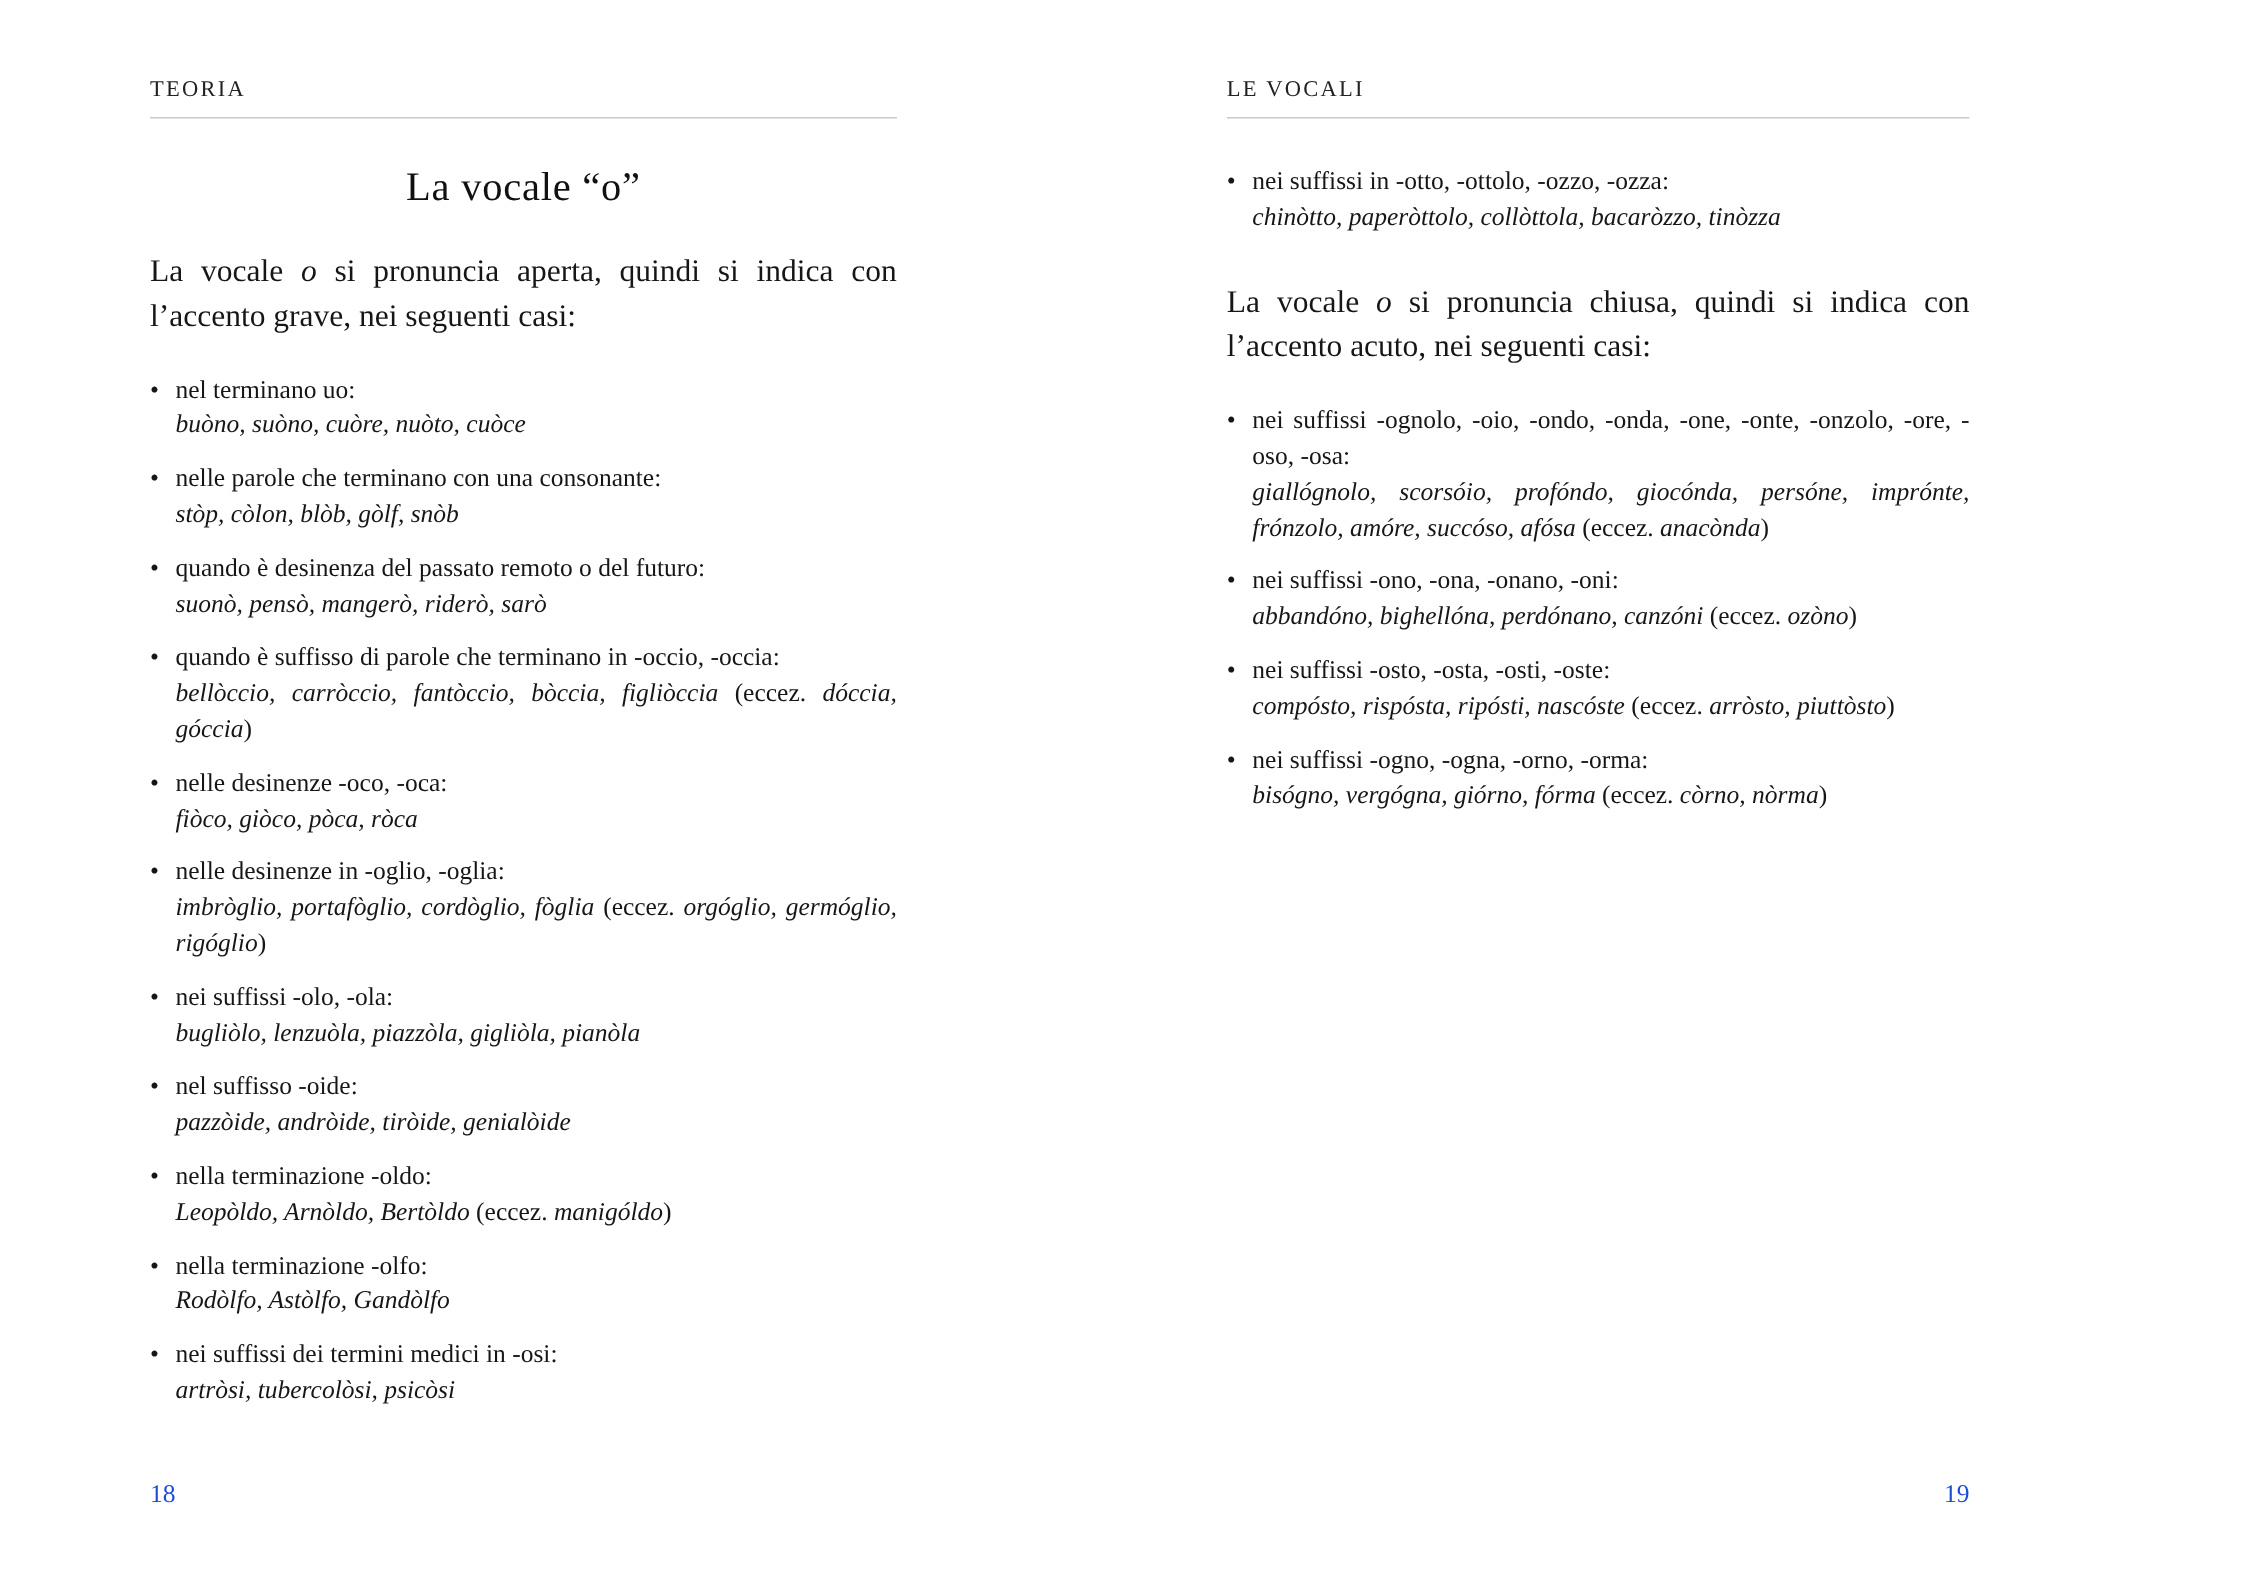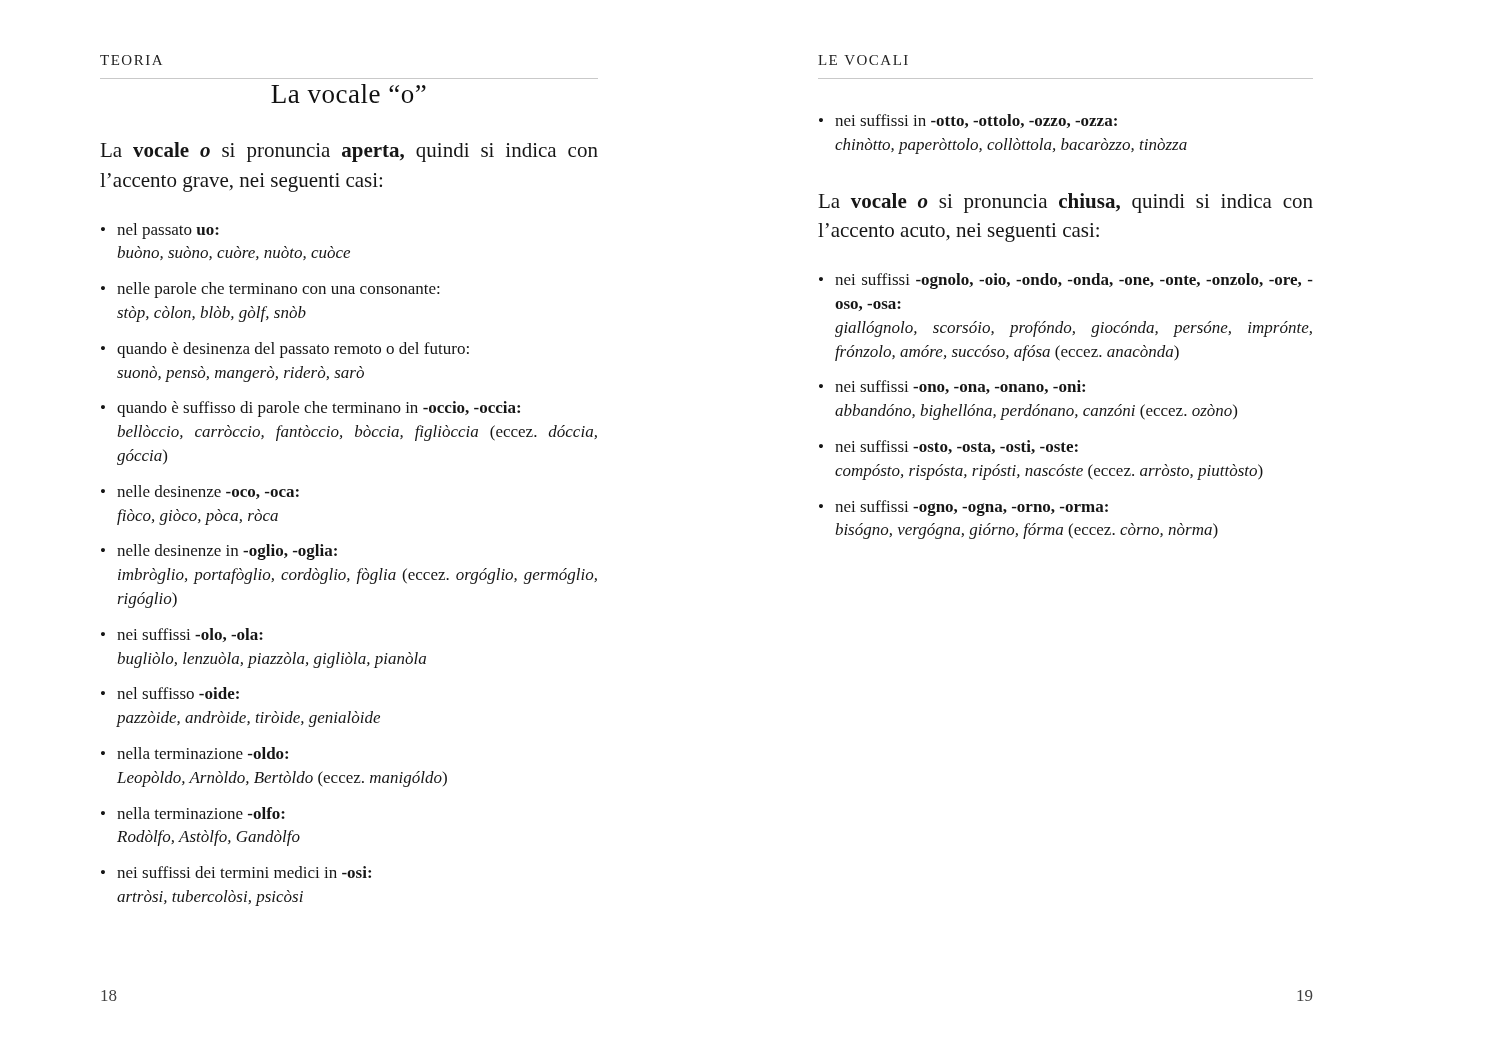--- a/index.html
+++ b/index.html
@@ -21,20 +21,21 @@
     padding-bottom: 9px;
     border-bottom: 1px solid #c9c9c9;
   }
   .page.right .running-head { text-align: left; }
 
   .title {
     font-weight: normal;
     font-size: 27px;
     letter-spacing: 0.5px;
     text-align: center;
+    margin-top: 30px;
     color: #111;
   }
 
   .intro {
     font-size: 21px;
     line-height: 1.42;
     margin-top: 26px;
     text-align: justify;
   }
 
@@ -42,28 +43,28 @@
   .item {
     display: flex;
     font-size: 17px;
     line-height: 1.4;
     margin-bottom: 12px;
   }
   .dot { width: 17px; flex: none; }
   .content { flex: 1; text-align: justify; }
   .examples { }
 
-  .seg-b { font-weight: bold; }
+  .seg-b { font-weight: normal; }
   .seg-i { font-style: italic; }
 
   .page-number {
     position: absolute;
     bottom: 46px;
     font-size: 17px;
-    color: #404040;
+    color: #1d4ed8;
   }
   .page.left  .page-number { left: 100px; }
   .page.right .page-number { right: 107px; }
 
   .page.right .list.continuation { margin-top: 30px; }
   .page.right .intro { margin-top: 30px; }
 </style>
 </head>
 <body>
 
@@ -76,21 +77,21 @@
 
     <h1 class="title">La vocale “o”</h1>
 
     <p class="intro"><span>La </span><span class="seg-b">vocale </span><span class="seg-b seg-i">o</span><span> si pronuncia </span><span class="seg-b">aperta,</span><span> quindi si indica con l’accento grave, nei seguenti casi:</span></p>
 
     <div class="list">
 
         <div class="item">
           <span class="dot">•</span>
           <div class="content">
-            <div class="label"><span>nel passato </span><span class="seg-b">uo:</span></div>
+            <div class="label"><span>nel terminano </span><span class="seg-b">uo:</span></div>
             <div class="examples"><span class="seg-i">buòno, suòno, cuòre, nuòto, cuòce</span></div>
           </div>
         </div>
 
         <div class="item">
           <span class="dot">•</span>
           <div class="content">
             <div class="label"><span>nelle parole che terminano con una consonante:</span></div>
             <div class="examples"><span class="seg-i">stòp, còlon, blòb, gòlf, snòb</span></div>
           </div>

